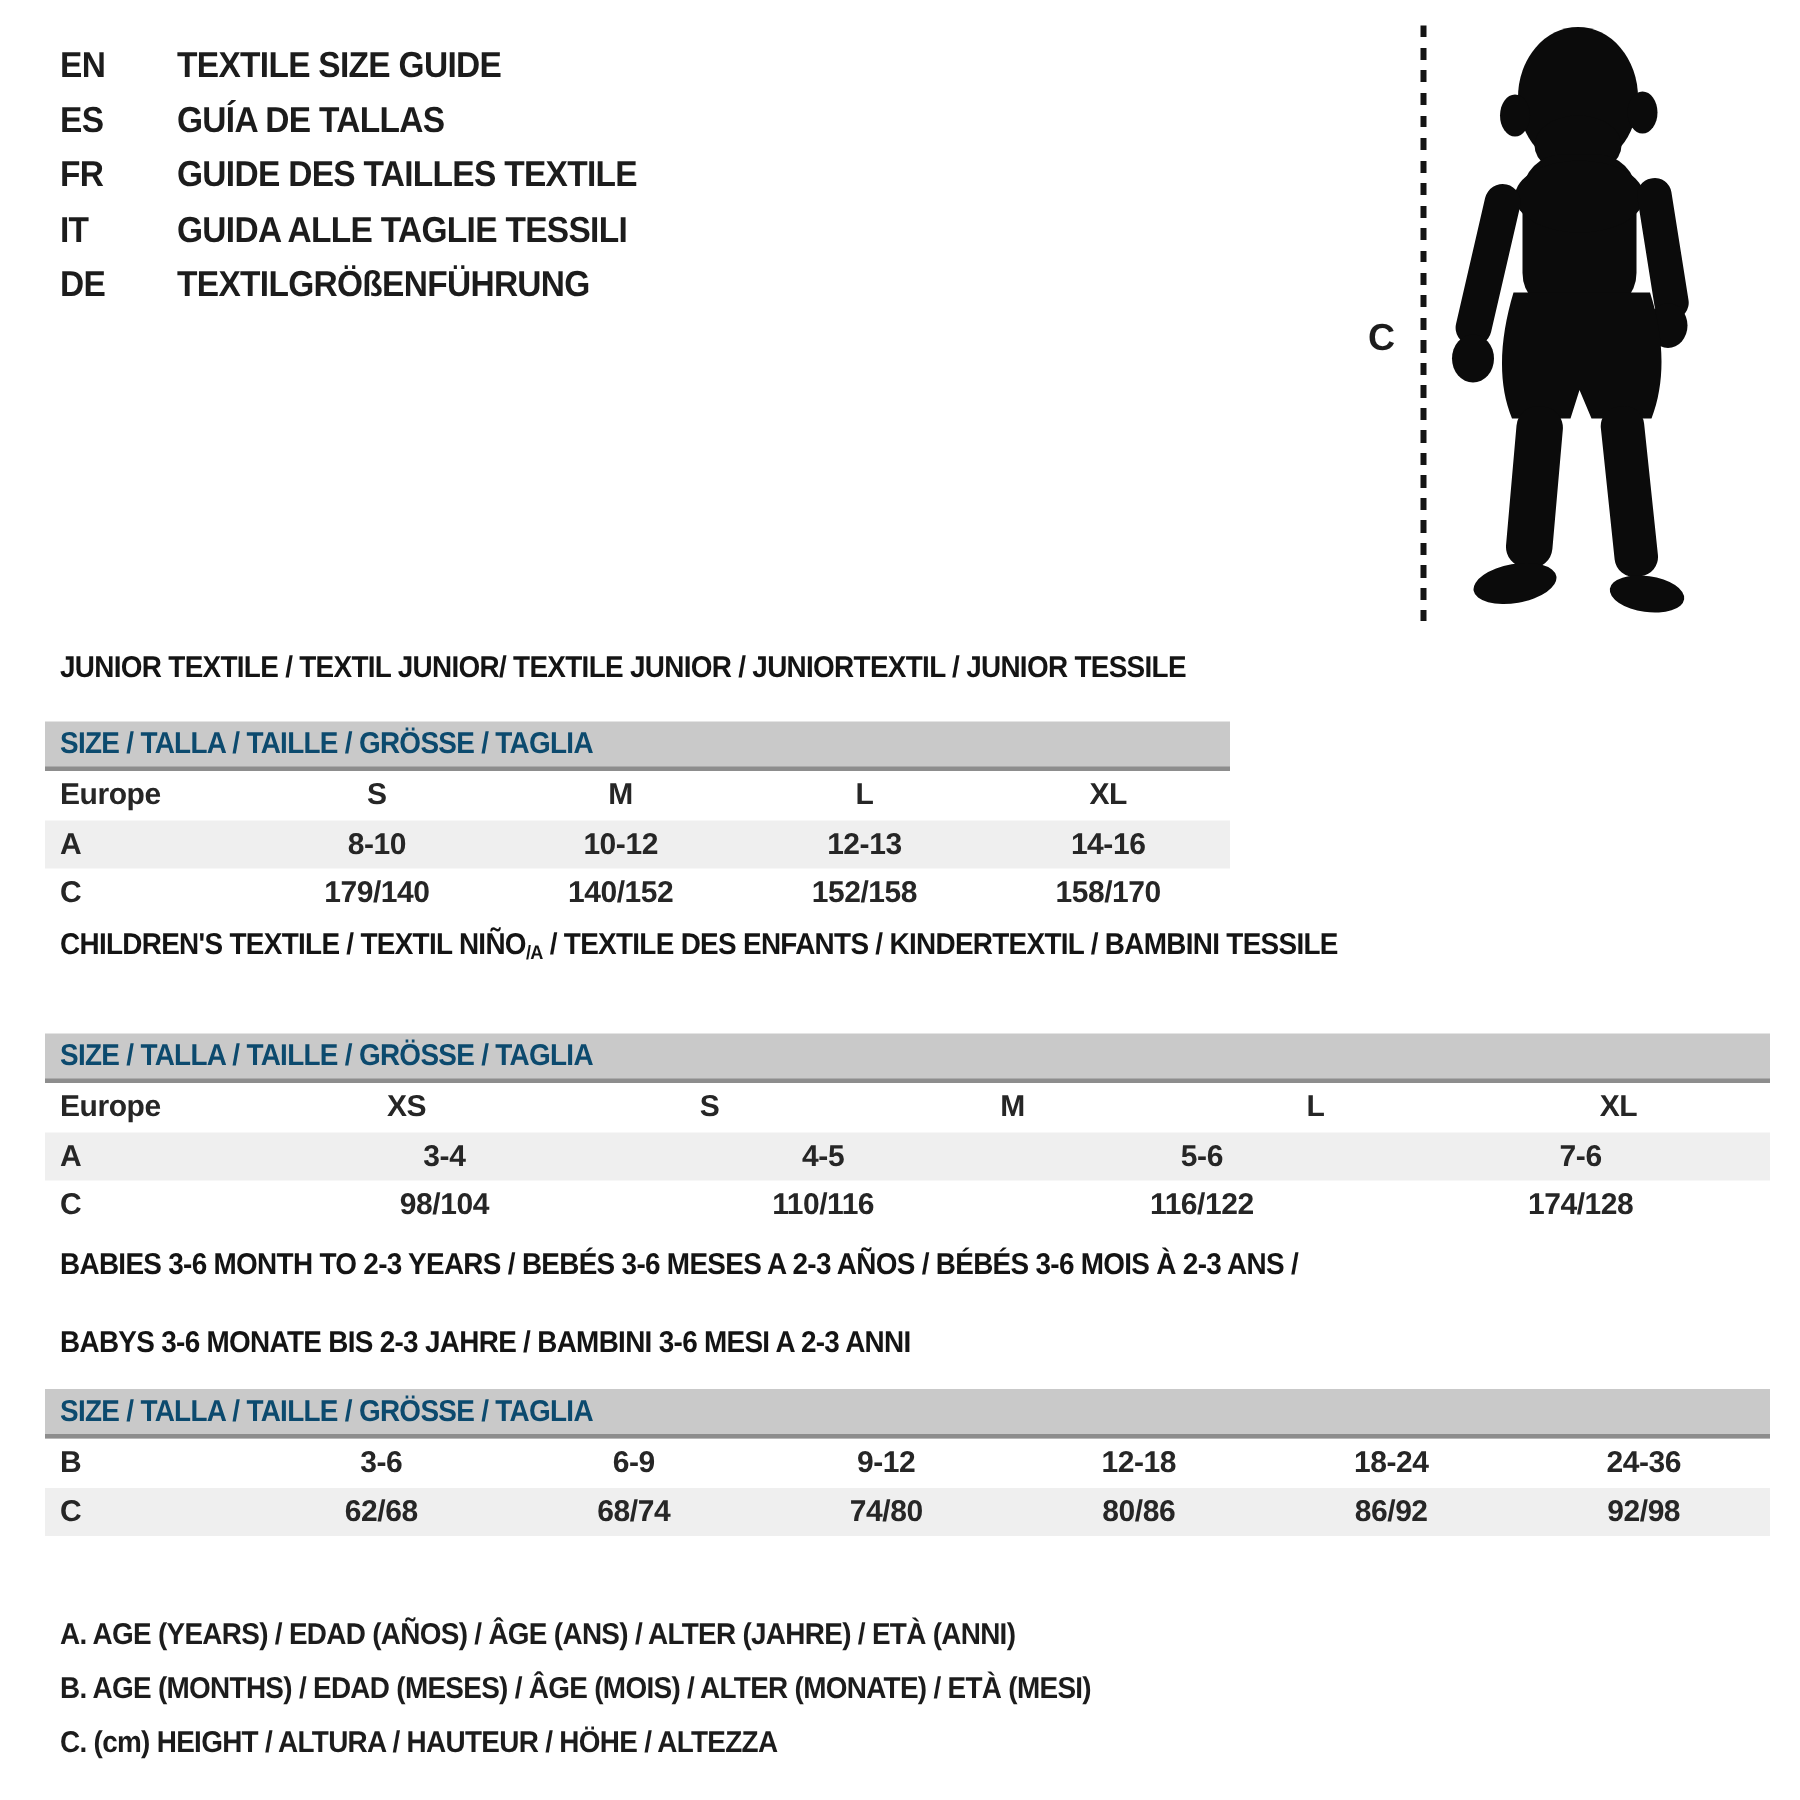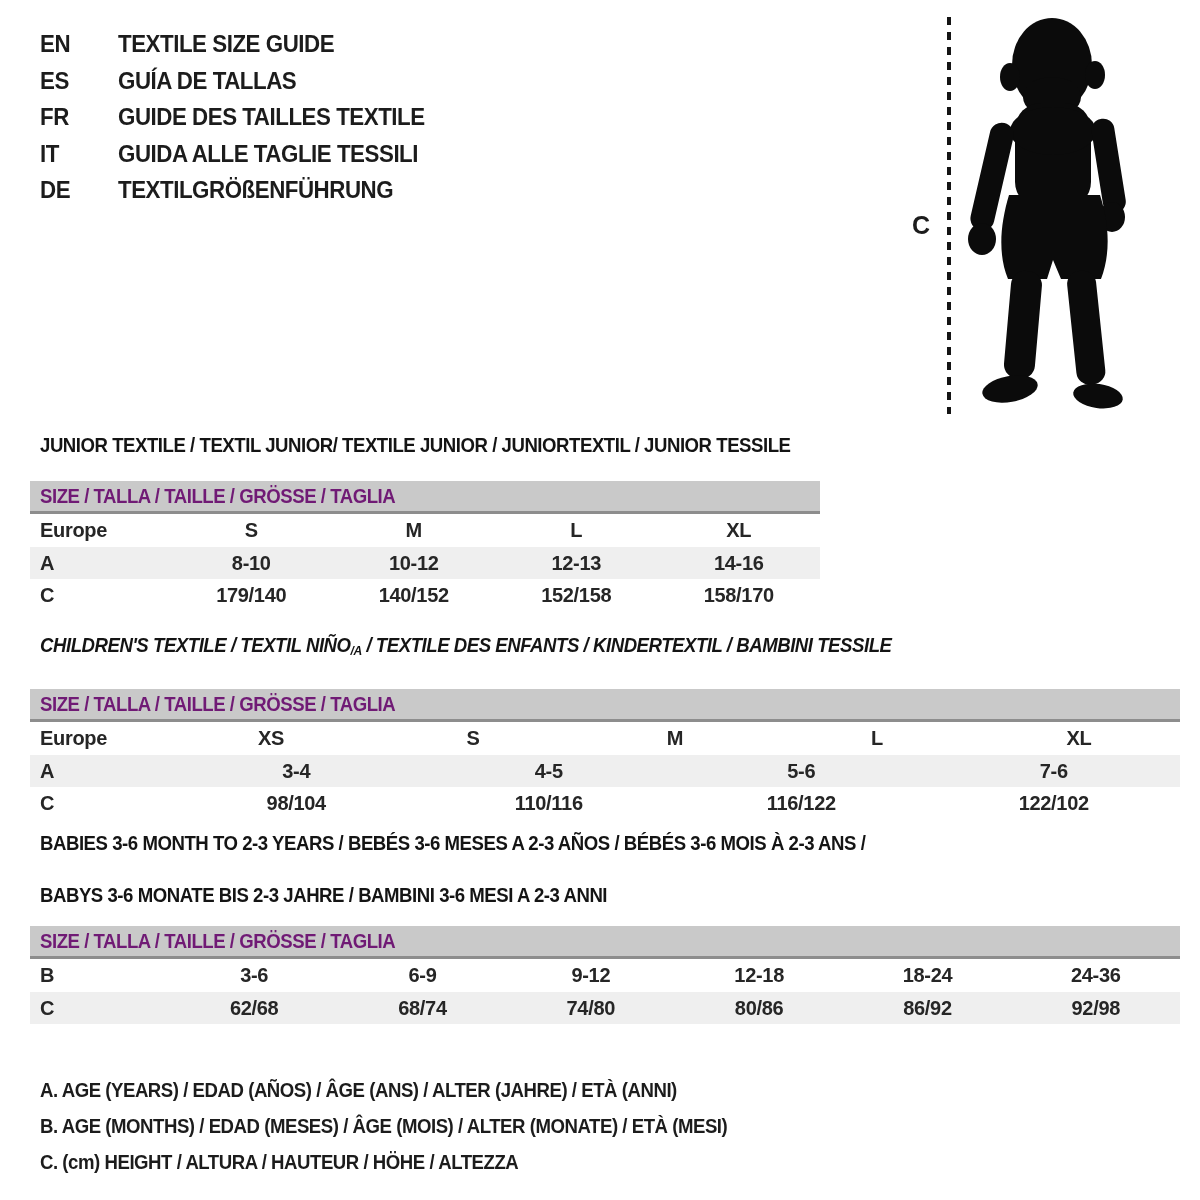--- a/index.html
+++ b/index.html
@@ -24,35 +24,35 @@
   .measure-label{position:absolute;left:912px;top:211px;font-size:25px;font-weight:bold;}
   .silhouette{position:absolute;left:962px;top:13px;width:186px;height:406px;}
 
   
   .section-title{position:absolute;left:40px;font-size:20px;font-weight:bold;letter-spacing:-0.5px;color:#141414;white-space:nowrap;text-align:center;}
   .title-sub{font-size:13px;position:relative;top:3px;}
 
   
   .sizetable{position:absolute;left:30px;}
   .thead{height:30px;line-height:31px;background:#c9c9c9;border-bottom:3px solid #8d8d8d;
-    padding-left:10px;font-size:20px;font-weight:bold;letter-spacing:-0.5px;color:#701a75;white-space:nowrap;}
+    padding-left:10px;font-size:20px;font-weight:bold;letter-spacing:-0.5px;color:#0c4a6e;white-space:nowrap;}
   .tr{display:flex;height:32.5px;line-height:32.5px;font-size:20px;font-weight:bold;letter-spacing:-0.3px;color:#262626;}
   .tr.shaded{background:#efefef;}
   .td{flex:1;text-align:center;}
   .td-label{flex:0 0 140px;text-align:left;padding-left:10px;box-sizing:border-box;}
 
   
   .footnotes{position:absolute;left:40px;top:1072px;}
   .footnote{height:36px;line-height:36px;font-size:20px;font-weight:bold;letter-spacing:-0.5px;white-space:nowrap;}
 
   .t-junior{top:481px;width:790px;}
   .t-children{top:689px;width:1150px;}
   .t-babies{top:926px;width:1150px;}
   .title-junior{top:434px;}
-  .title-children{top:634px;font-style:italic;}
+  .title-children{top:619px;}
   .title-babies1{top:832px;}
   .title-babies2{top:884px;}
 </style>
 </head>
 <body>
 
 <div class="page">
 
   <div class="lang-block">
     <div class="lang-row">
@@ -152,21 +152,21 @@
           <div class="td">3-4</div>
           <div class="td">4-5</div>
           <div class="td">5-6</div>
           <div class="td">7-6</div>
         </div>
         <div class="tr">
           <div class="td td-label">C</div>
           <div class="td">98/104</div>
           <div class="td">110/116</div>
           <div class="td">116/122</div>
-          <div class="td">122/102</div>
+          <div class="td">174/128</div>
         </div>
       </div>
   </div>
 
   <div class="section-title title-babies1">
     <span class="cx">BABIES 3-6 MONTH TO 2-3 YEARS / BEBÉS 3-6 MESES A 2-3 AÑOS / BÉBÉS 3-6 MOIS À 2-3 ANS /</span>
   </div>
   <div class="section-title title-babies2">
     <span class="cx">BABYS 3-6 MONATE BIS 2-3 JAHRE / BAMBINI 3-6 MESI A 2-3 ANNI</span>
   </div>

